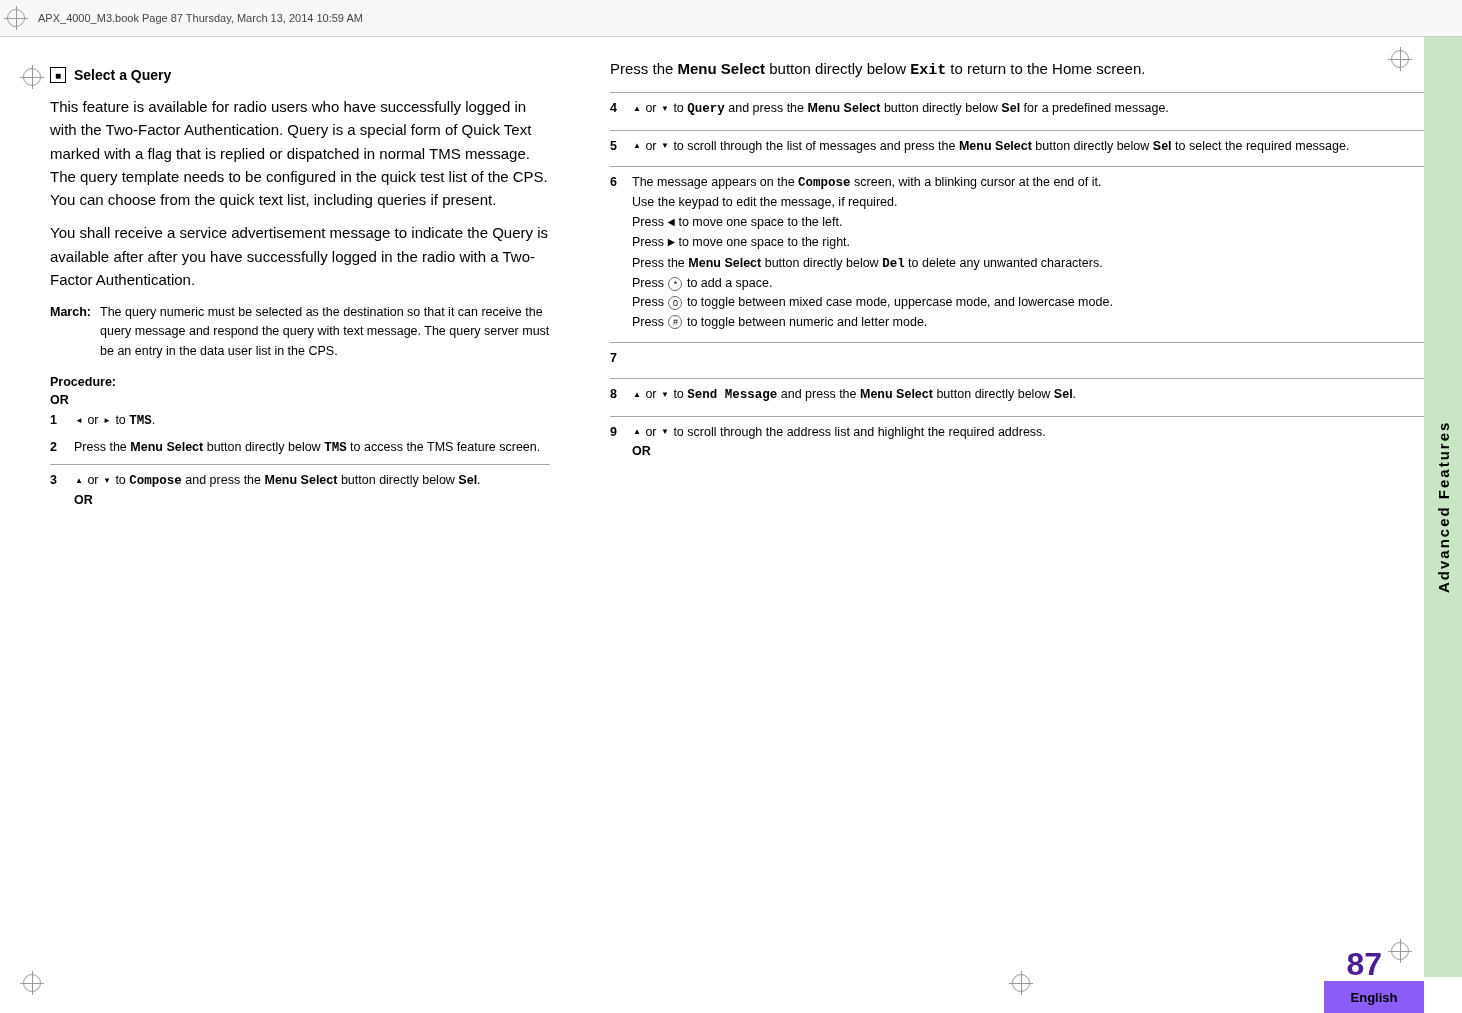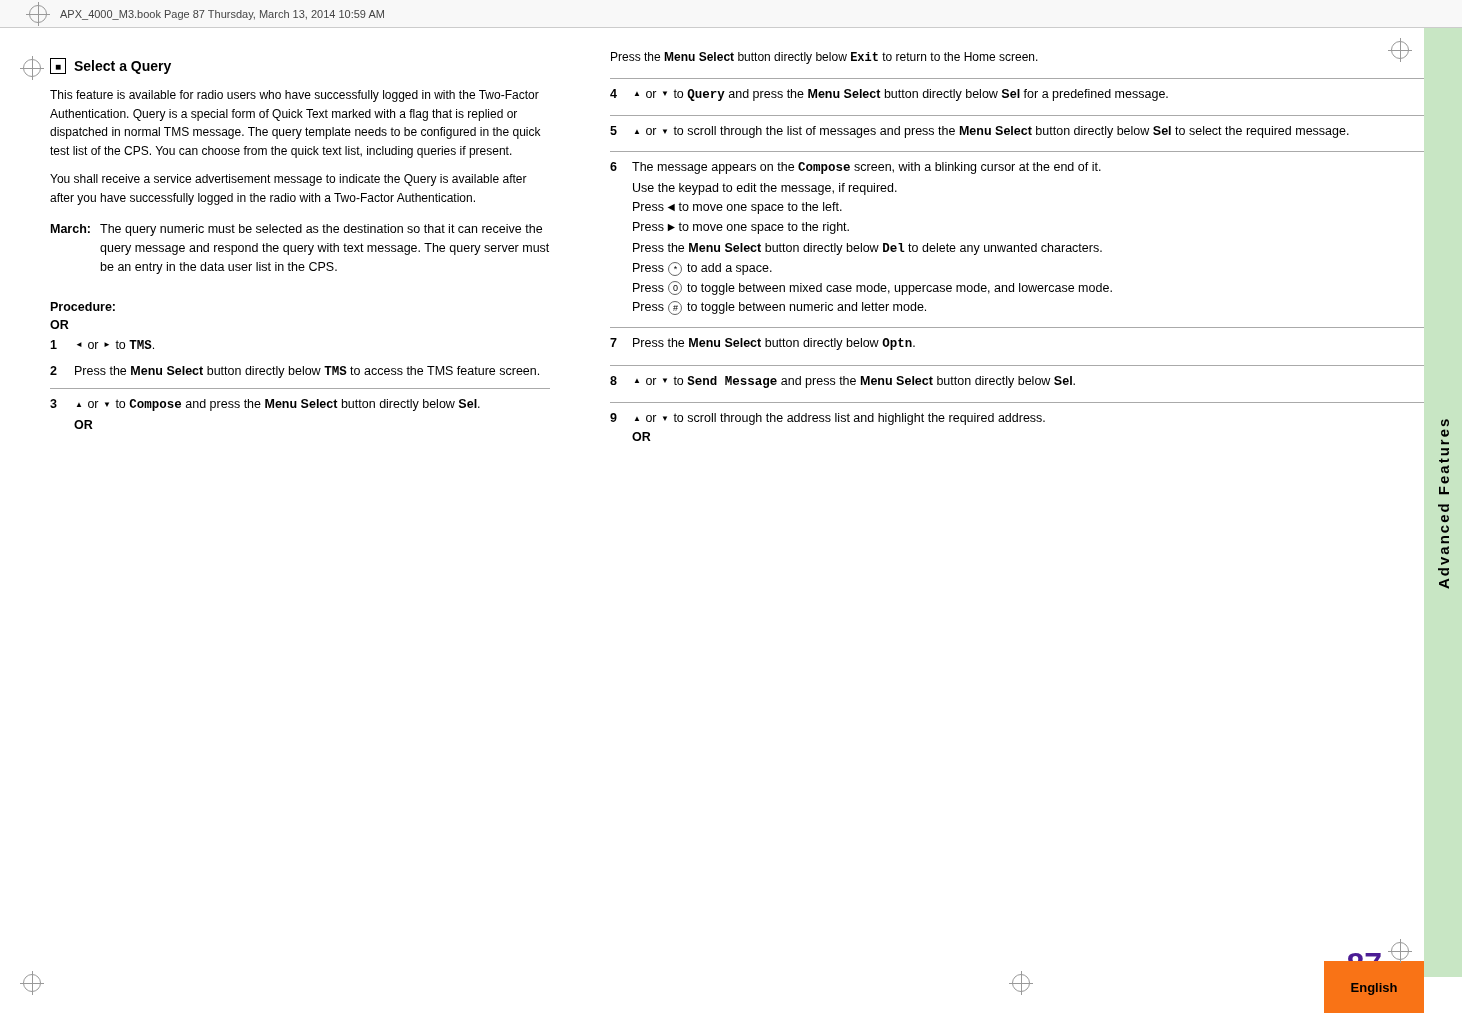--- a/index.html
+++ b/index.html
@@ -20,25 +20,25 @@
       height: 1013px;
       background: #fff;
       position: relative;
       display: flex;
       flex-direction: column;
     }
 
     
     .top-bar {
       width: 100%;
-      height: 28px;
+      height: 37px;
       border-bottom: 1px solid #ccc;
       display: flex;
       align-items: center;
-      padding: 0 26px;
+      padding: 0 4px;
       font-size: 11px;
       color: #444;
       background: #f8f8f8;
     }
 
     
     .main-content {
       flex: 1;
       display: flex;
       position: relative;
@@ -118,21 +118,21 @@
       height: 16px;
       border: 1px solid #000;
       display: inline-flex;
       align-items: center;
       justify-content: center;
       font-size: 10px;
     }
 
     
     .body-text {
-      font-size: 12px;
+      font-size: 15px;
       line-height: 1.55;
       margin-bottom: 10px;
     }
 
     
     .note-block {
       display: flex;
       gap: 12px;
       margin: 12px 0;
       font-size: 12.5px;
@@ -141,21 +141,21 @@
     .note-label {
       font-weight: bold;
       white-space: nowrap;
       min-width: 38px;
     }
 
     
     .procedure-label {
       font-weight: bold;
       font-size: 12.5px;
-      margin-top: 22px;
+      margin-top: 14px;
       margin-bottom: 4px;
     }
 
     
     .step-item {
       display: flex;
       gap: 8px;
       margin-bottom: 6px;
       font-size: 12.5px;
       line-height: 1.5;
@@ -363,23 +363,20 @@
           Press <span class="small-circle">*</span> to add a space.<br>
           Press <span class="small-circle">0</span> to toggle between mixed case mode, uppercase mode, and lowercase mode.<br>
           Press <span class="small-circle">#</span> to toggle between numeric and letter mode.
         </span>
       </div>
 
       <hr class="rc-divider">
 
       <div class="rc-step">
         <span class="rc-step-num">7</span>
-        <span class="rc-step-content">
-          Press the <span class="bold">Menu Select</span> button directly below <span class="mono">Optn</span>.
-        </span>
       </div>
 
       <hr class="rc-divider">
 
       <div class="rc-step">
         <span class="rc-step-num">8</span>
         <span class="rc-step-content">
           <span class="updown">
               <span>▲</span>
             </span> or <span class="updown">
@@ -403,21 +400,21 @@
       </div>
 
       <div style="position:absolute;bottom:18px;left:50%;transform:translateX(-50%);width:24px;height:24px;">
         <div style="position:absolute;top:50%;left:0;width:100%;height:1px;background:#999;"></div>
         <div style="position:absolute;left:50%;top:0;height:100%;width:1px;background:#999;"></div>
         <div style="position:absolute;width:18px;height:18px;border:1.5px solid #999;border-radius:50%;top:50%;left:50%;transform:translate(-50%,-50%);"></div>
       </div>
 
       <div class="page-number" style="position:absolute;bottom:30px;right:80px;font-size:32px;font-weight:bold;">87</div>
 
-      <div class="bottom-bar" style="position:absolute;bottom:0;right:38px;width:100px;height:52px;background:#f97316;display:flex;align-items:center;justify-content:center;font-weight:bold;font-size:13px;">English</div>
+      <div class="bottom-bar" style="position:absolute;bottom:0;right:38px;width:100px;height:32px;background:#8b5cf6;display:flex;align-items:center;justify-content:center;font-weight:bold;font-size:13px;">English</div>
 
       <div class="side-tab" style="position:absolute;right:0;top:0;width:38px;height:calc(100% - 36px);background:#c8e6c4;display:flex;align-items:center;justify-content:center;writing-mode:vertical-rl;text-orientation:mixed;transform:rotate(180deg);font-size:15px;font-weight:bold;letter-spacing:2px;">Advanced Features</div>
 
       <div style="position:absolute;top:10px;right:50px;width:24px;height:24px;">
         <div style="position:absolute;top:50%;left:0;width:100%;height:1px;background:#999;"></div>
         <div style="position:absolute;left:50%;top:0;height:100%;width:1px;background:#999;"></div>
         <div style="position:absolute;width:18px;height:18px;border:1.5px solid #999;border-radius:50%;top:50%;left:50%;transform:translate(-50%,-50%);"></div>
       </div>
 
       <div style="position:absolute;bottom:50px;right:50px;width:24px;height:24px;">

